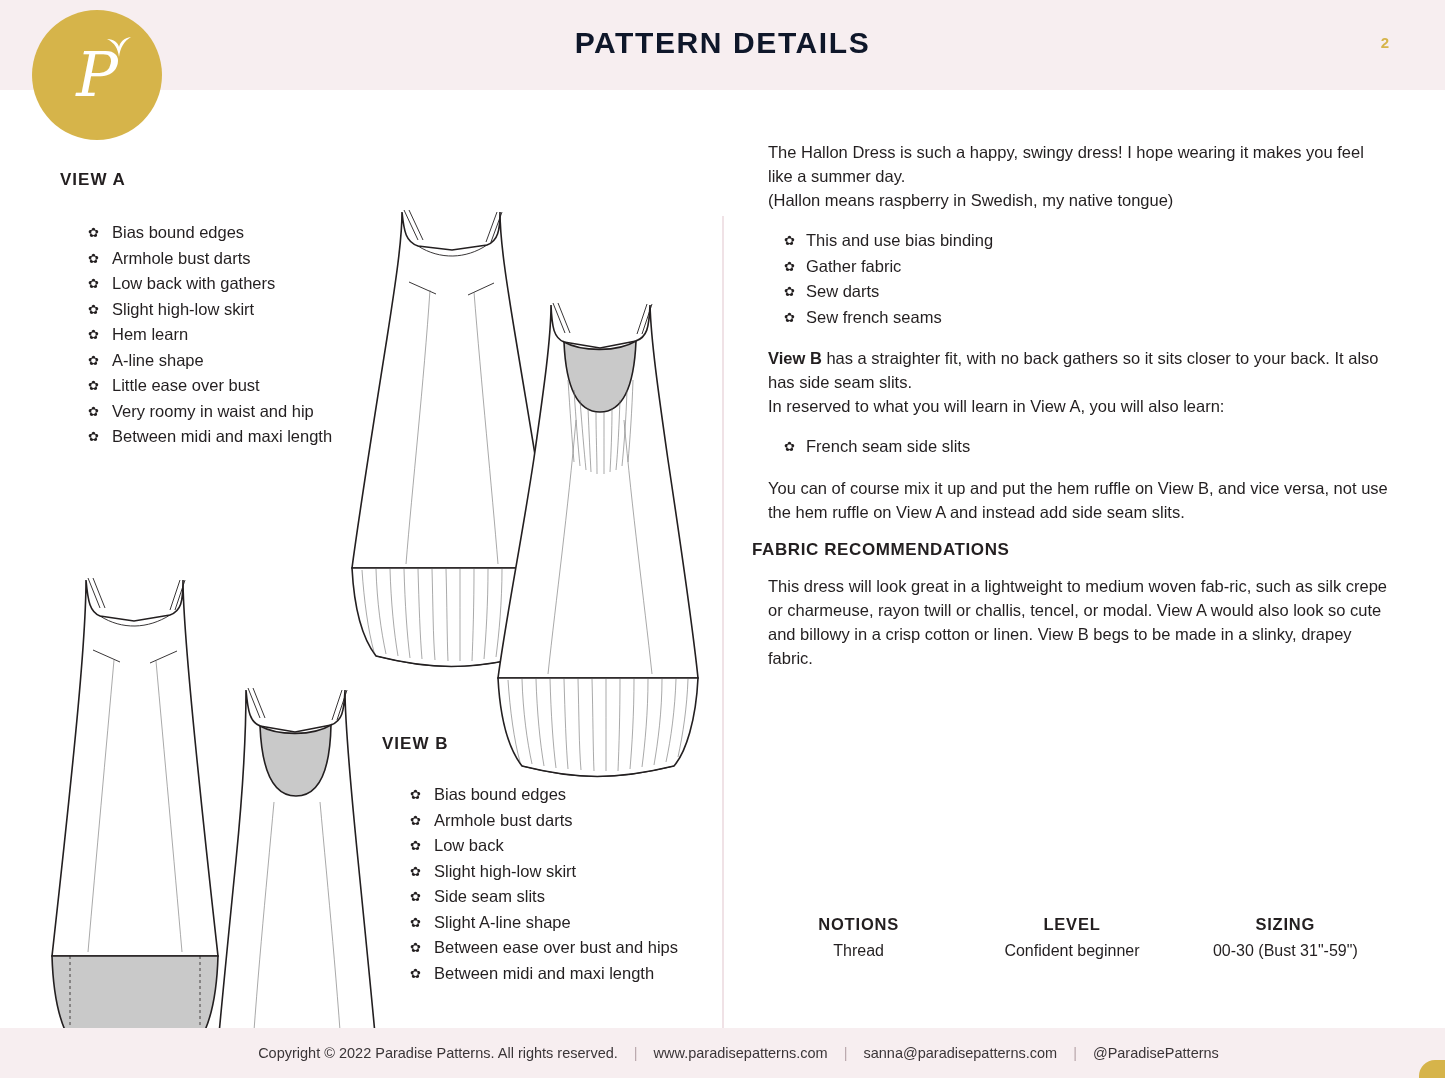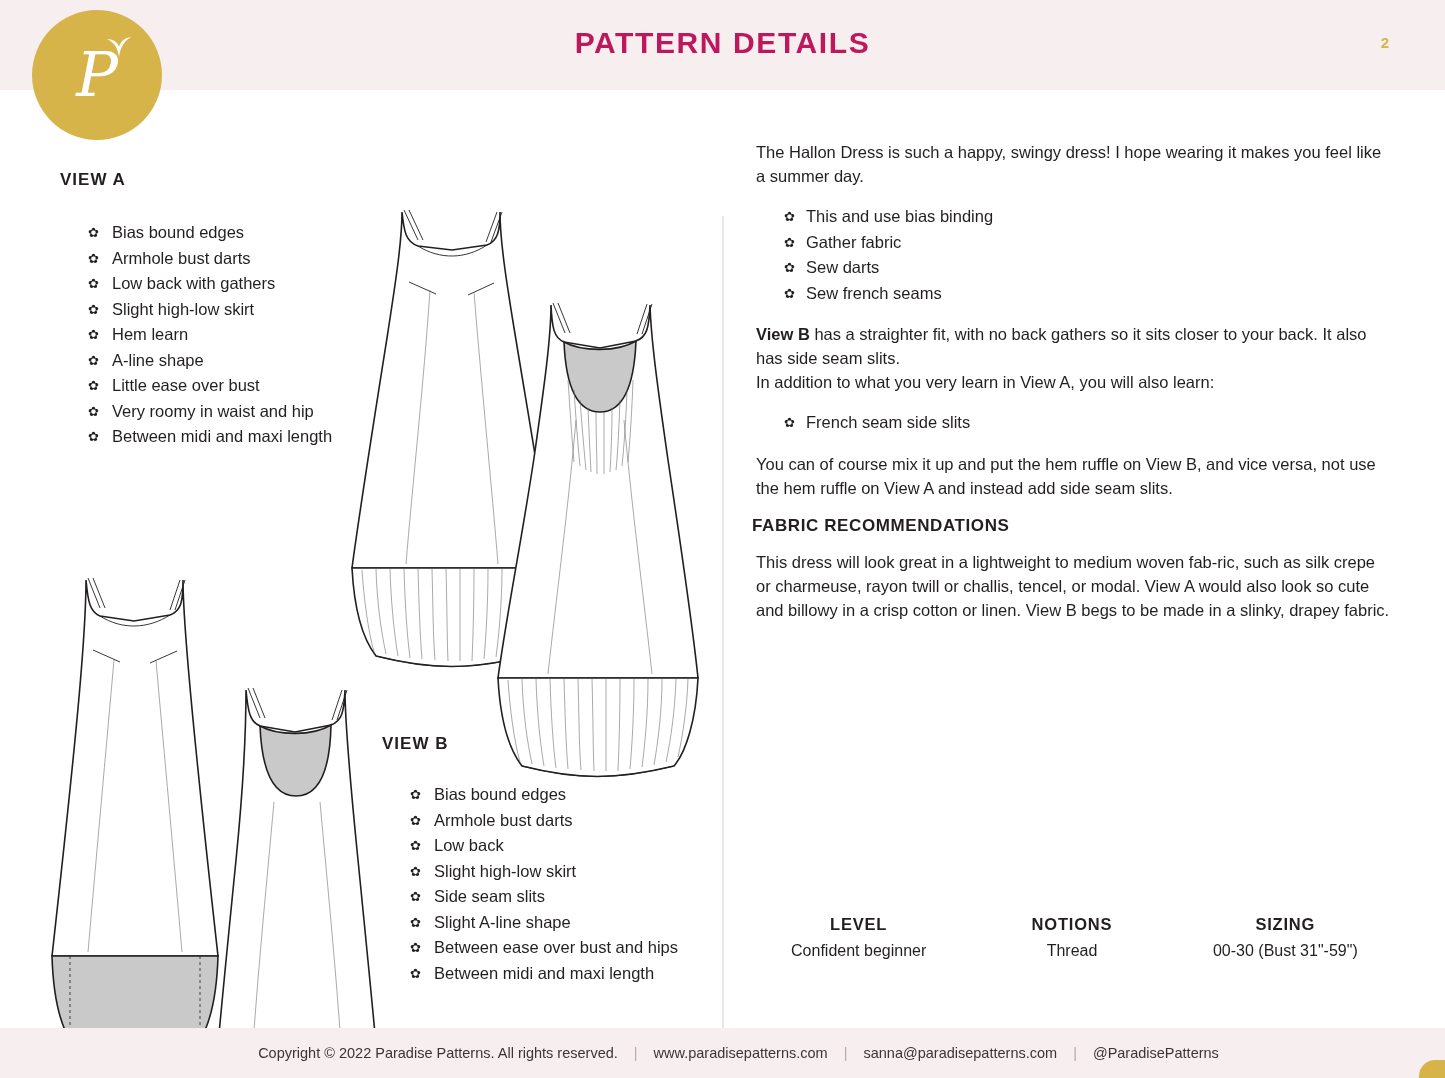--- a/index.html
+++ b/index.html
@@ -15,21 +15,21 @@
 
   
   .header {
     position:absolute; left:0; top:0; width:1445px; height:90px;
     background:#f7eef0;
   }
   .header-title {
     position:absolute; left:0; top:26px; width:1445px;
     text-align:center;
     font-size:30px; font-weight:bold; letter-spacing:1.6px;
-    color:#be185d;
+    color:#0f172a;
   }
   .page-number {
     position:absolute; right:56px; top:34px;
     font-size:15px; color:#d6b44a; font-weight:bold;
   }
   .logo {
     position:absolute; left:32px; top:10px;
     width:130px; height:130px; border-radius:50%;
     background:#d6b44a;
   }
@@ -70,21 +70,21 @@
 
   
   .v-divider {
     position:absolute; left:722px; top:216px; width:2px; height:870px;
     background:#f0e2e6;
   }
 
   
   .right-col { position:absolute; left:752px; top:140px; width:640px; }
   .para {
-    font-size:16.5px; line-height:24px; margin:0 0 16px 4px;
+    font-size:16.5px; line-height:24px; margin:0 0 16px 16px;
     color:#231f20;
   }
   .para b { font-weight:bold; }
   ul.sub { list-style:none; margin:0 0 16px 0; padding:0 0 0 32px; }
   ul.sub li {
     position:relative; padding-left:22px;
     font-size:16.5px; line-height:25.5px;
   }
   ul.sub li .bullet { position:absolute; left:0; top:0; font-size:13px; line-height:25.5px;}
   .fabric-heading {
@@ -291,54 +291,55 @@
     <li><span class="bullet">✿</span><span>Between midi and maxi length</span></li>
   </ul>
 </div>
 
 <div class="v-divider"></div>
 
 <div class="right-col">
 
   <p class="para">
     <span>The Hallon Dress is such a happy,  swingy dress! I hope wearing it makes you feel like a summer day.</span><br>
+    <span>(Hallon means raspberry in Swedish, my native tongue)</span>
   </p>
 
 
   <ul class="sub">
     <li><span class="bullet">✿</span><span>This and use bias binding</span></li>
     <li><span class="bullet">✿</span><span>Gather fabric</span></li>
     <li><span class="bullet">✿</span><span>Sew darts</span></li>
     <li><span class="bullet">✿</span><span>Sew french seams</span></li>
   </ul>
 
   <p class="para">
     <b>View B</b><span> has a straighter fit, with no back gathers so it sits closer to your back. It also has side seam slits.</span><br>
-    <span>In addition to what you very learn in View A, you will also learn:</span>
+    <span>In reserved to what you will learn in View A, you will also learn:</span>
   </p>
 
   <ul class="sub">
     <li><span class="bullet">✿</span><span>French seam side slits</span></li>
   </ul>
 
   <p class="para">You can of course mix it up and put the hem ruffle on View B, and vice versa, not use the hem ruffle on View A and instead add side seam slits.</p>
 
   <div class="fabric-heading">FABRIC RECOMMENDATIONS</div>
 
   <p class="para">This dress will look great in a lightweight to medium woven fab-ric, such as silk crepe or charmeuse, rayon twill or challis, tencel, or modal.  View A would also look so cute and billowy in a crisp cotton or linen. View B begs to be made in a slinky, drapey fabric.</p>
 </div>
 
 <div class="info-table">
   <div class="info-cell">
+    <div class="info-title">NOTIONS</div>
+    <div class="info-value">Thread</div>
+  </div>
+  <div class="info-cell">
     <div class="info-title">LEVEL</div>
     <div class="info-value">Confident beginner</div>
-  </div>
-  <div class="info-cell">
-    <div class="info-title">NOTIONS</div>
-    <div class="info-value">Thread</div>
   </div>
   <div class="info-cell">
     <div class="info-title">SIZING</div>
     <div class="info-value">00-30 (Bust 31"-59")</div>
   </div>
 </div>
 
 <div class="footer">
   <div class="footer-inner">
     <span>Copyright © 2022 Paradise Patterns. All rights reserved.</span>

